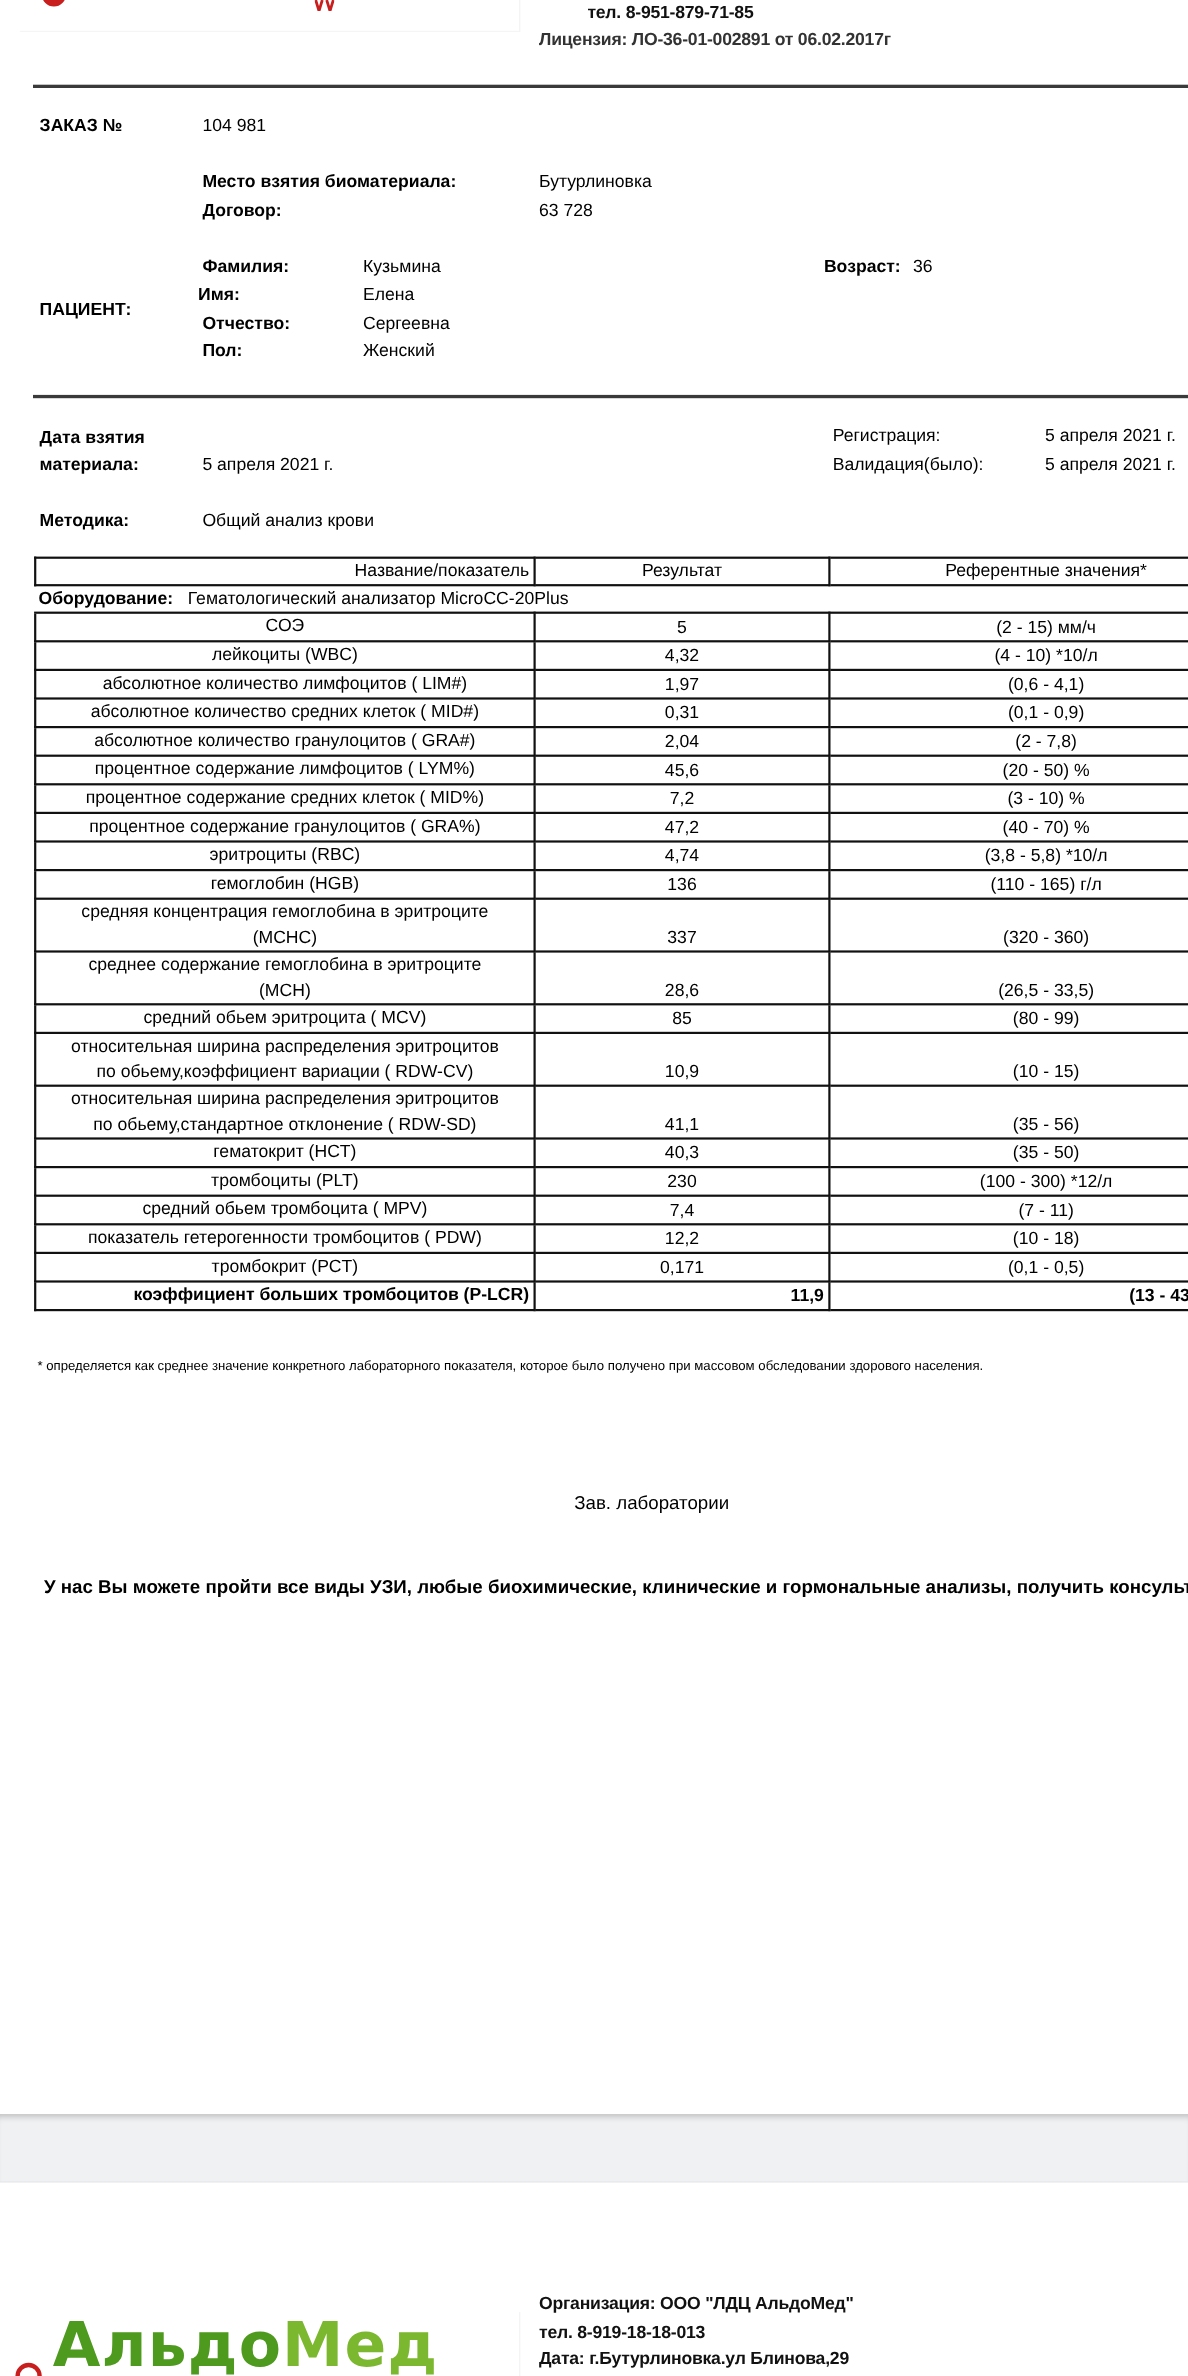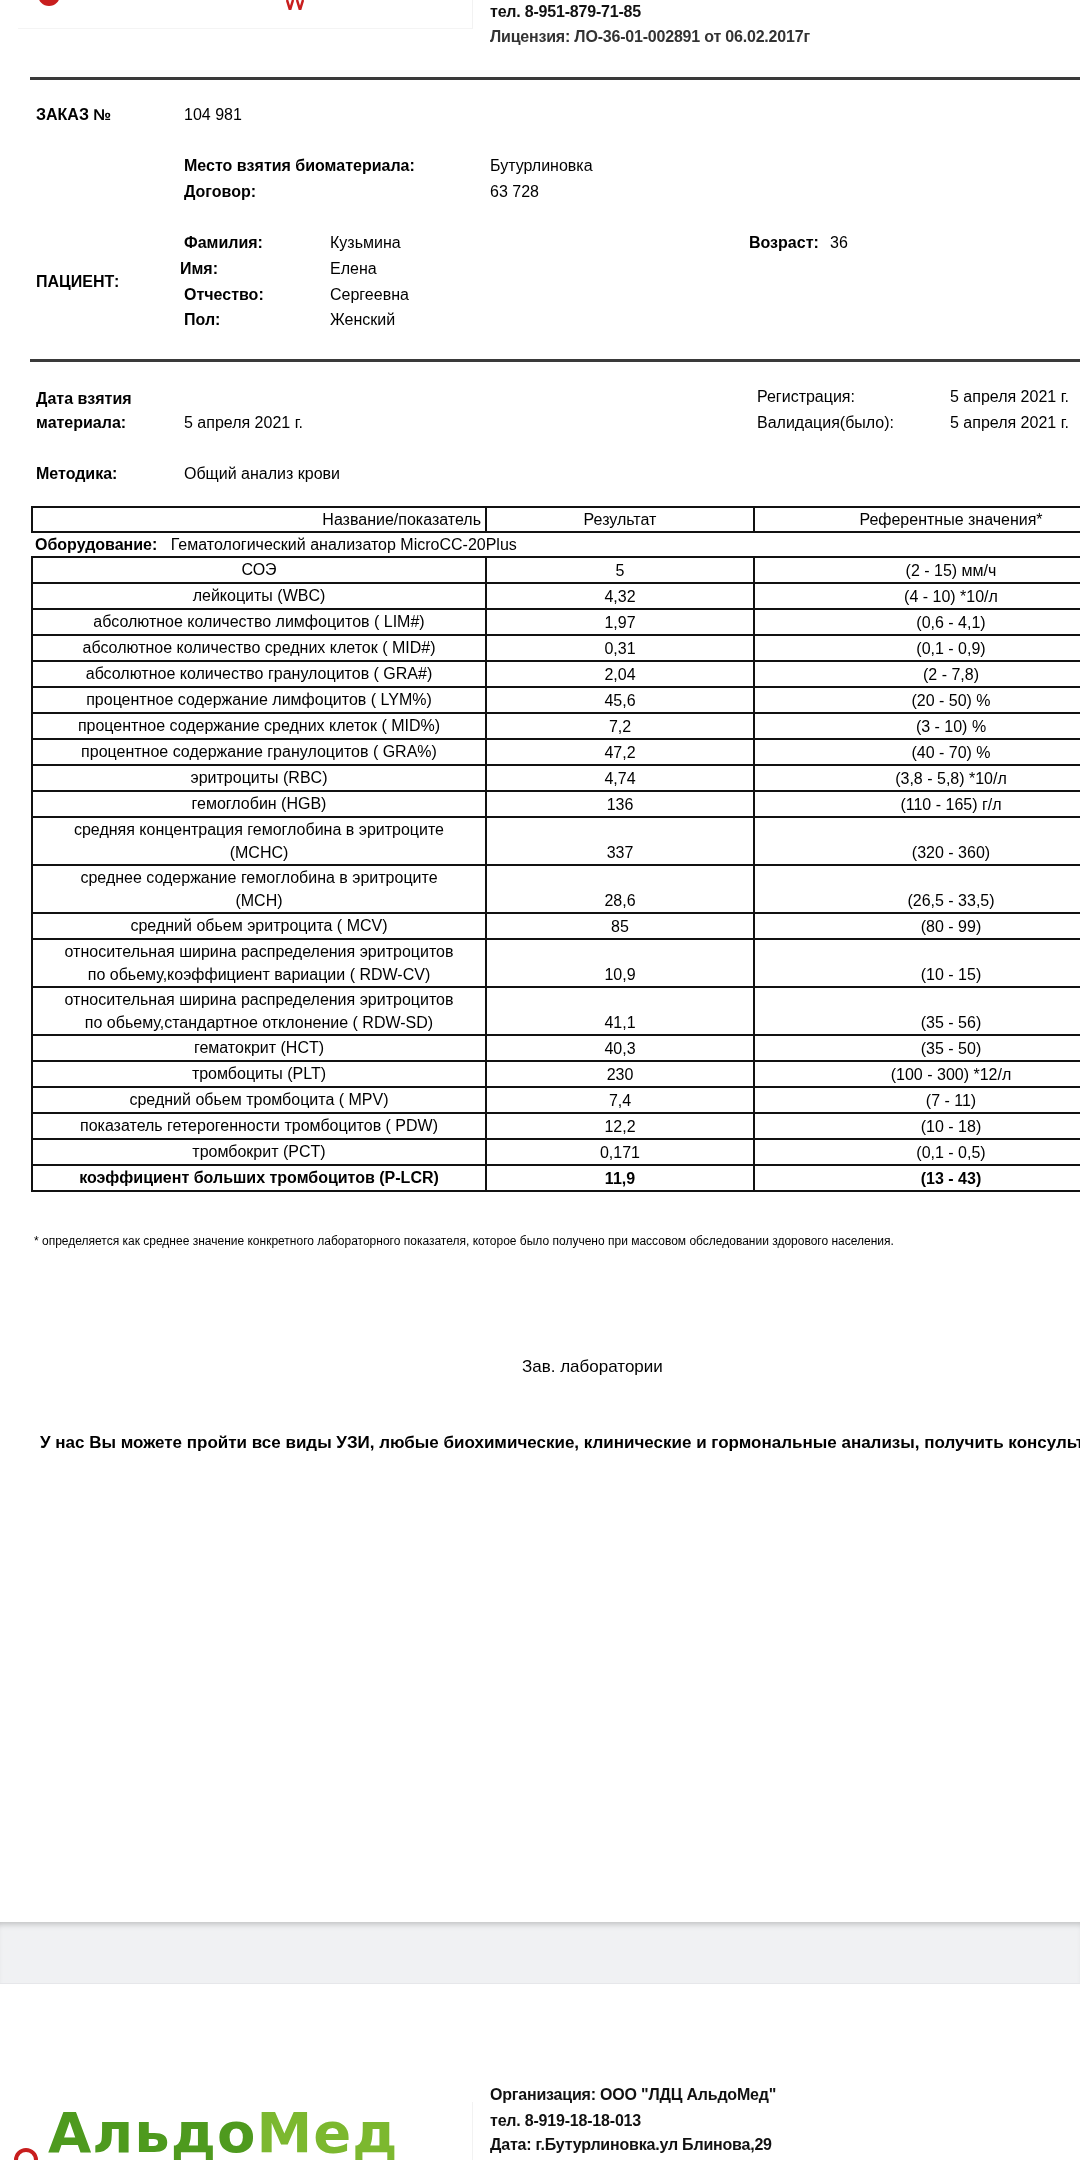--- a/index.html
+++ b/index.html
@@ -9,21 +9,21 @@
     font-family: "Liberation Sans", "DejaVu Sans", sans-serif;
   }
   .abs { position: absolute; white-space: nowrap; }
 
   
   .logo-top-box { left: 18px; top: 0; width: 454px; height: 28px; border-right: 1px solid #f2f2f2; border-bottom: 1px solid #f4f4f4; }
   .logo-top-dot { left: 38px; top: -6px; width: 22px; height: 12px; border-radius: 0 0 12px 12px; background: #c81e1e; }
   .logo-top-spike { left: 286px; top: 0; width: 18px; height: 10px; }
 
   .hdr-text { font-size: 16px; font-weight: bold; left: 490px; letter-spacing: -0.2px; }
-  .hdr-phone { top: 3px; color: #111; }
+  .hdr-phone { top: 3px; color: #111; margin-left: 44px; }
   .hdr-license { top: 28px; color: #333; }
 
   .sep { left: 30px; width: 1050px; height: 3px; background: #3a3a3a; }
 
   .lbl { font-size: 16px; font-weight: bold; }
   .val { font-size: 16px; text-align: center; }
 
   
   table.results {
     position: absolute; left: 31px; top: 506px; width: 1060px;
@@ -33,21 +33,21 @@
   table.results col.c1 { width: 454px; }
   table.results col.c2 { width: 268px; }
   table.results col.c3 { width: 338px; }
   table.results tr.hdr td { height: 22px; margin-left: 17px; }
   table.results tr.hdr td.name { text-align: right; }
   table.results tr.equip td { border-left: none; border-right: none; text-align: left; padding-left: 3px; height: 22px; }
   table.results tr.row td { height: 22px; }
   table.results tr.row.two td { height: 45px; }
   table.results tr.row td.name { vertical-align: middle; line-height: 24px; }
   table.results tr.row.two td.name { line-height: 23px; }
-  table.results tr.row.bold td { font-weight: bold; }
+  table.results tr.row.bold td { font-weight: bold; text-align: right; }
   table.results td.ref { padding-left: 60px; }
 
   .footnote { left: 34px; top: 1234px; font-size: 12px; }
   .head-lab { left: 522px; top: 1357px; font-size: 17px; }
   .promo { left: 40px; top: 1433px; font-size: 17px; font-weight: bold; }
 
   .gray-band { left: 0; top: 1922px; width: 1080px; height: 61px; background: #f0f1f3;
                box-shadow: inset 0 6px 6px -4px rgba(0,0,0,0.22); border-bottom: 1px solid #e6e7ea; }
 
   .logo-bottom-box { left: 18px; top: 2102px; width: 454px; height: 58px; border-right: 1px solid #f2f2f2; background: #fff; }

